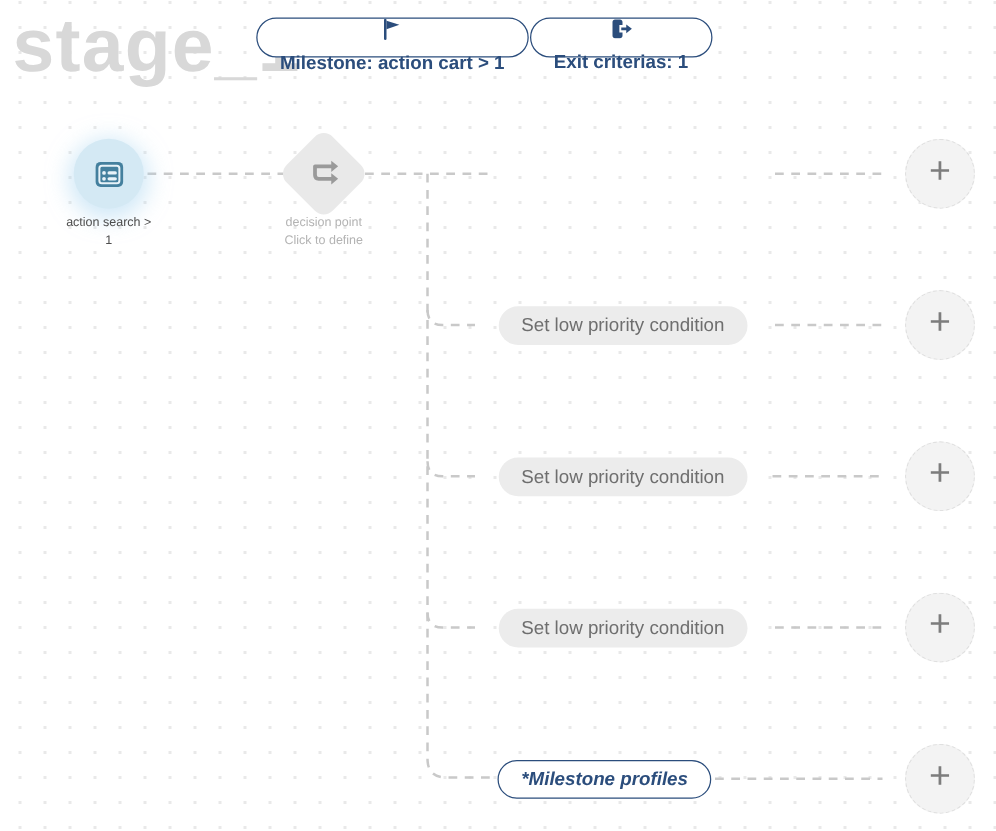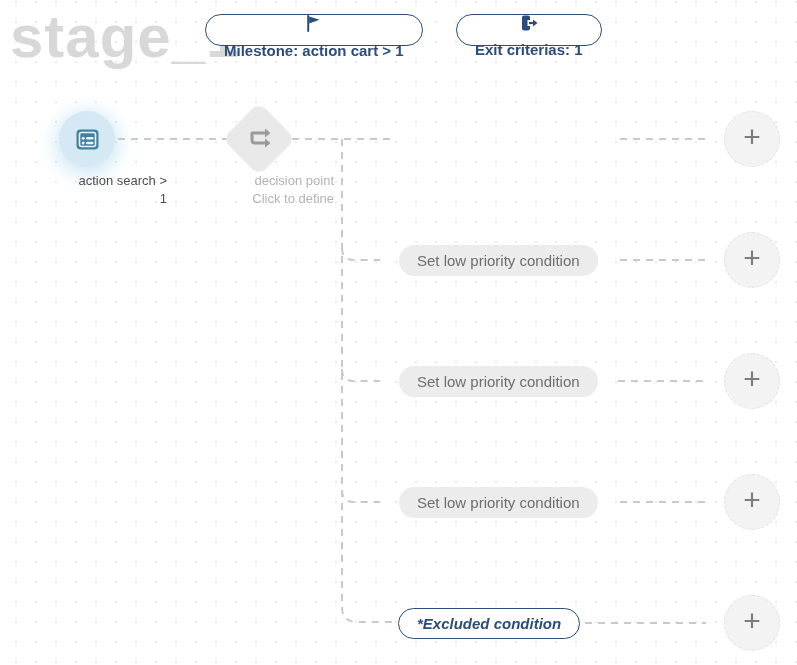--- a/index.html
+++ b/index.html
@@ -37,21 +37,21 @@
 
   .entry-circle {
     position: absolute; left: 59px; top: 111px; width: 56px; height: 56px;
     border-radius: 50%; background: #d4e9f4;
     box-shadow: 0 4px 18px 4px rgba(170, 214, 240, 0.55);
     display: flex; align-items: center; justify-content: center;
     cursor: pointer;
   }
 
   .node-label {
-    position: absolute; text-align: right; font-size: 13px; line-height: 1.35;
+    position: absolute; text-align: center; font-size: 10px; line-height: 1.35;
   }
   .entry-label { left: 7px; top: 172px; width: 160px; color: #4d4d4d; }
   .decision-label { left: 184px; top: 172px; width: 150px; color: #b3b3b3; }
 
   .diamond {
     position: absolute; left: 233px; top: 113px; width: 52px; height: 52px;
     background: #e9e9e9; border-radius: 10px; transform: rotate(45deg);
     display: flex; align-items: center; justify-content: center;
     cursor: pointer;
   }
@@ -98,21 +98,21 @@
   <div class="stage-title">stage_1</div>
 
   <div class="top-btn" style="left:205px;">
     <svg width="15" height="17" viewBox="0 0 15 17">
       <line x1="2.2" y1="1" x2="2.2" y2="16" stroke="#2b4d7c" stroke-width="2" stroke-linecap="round"></line>
       <path d="M3.2 1.5 L13.5 4.8 L3.2 8.4 Z" fill="#2b4d7c"></path>
     </svg>
     <span>Milestone: action cart &gt; 1</span>
   </div>
 
-  <div class="top-btn" style="left:456px;align-items:center;">
+  <div class="top-btn" style="left:424px;align-items:center;">
     <svg width="18" height="16" viewBox="0 0 18 16">
       <path d="M2 2.5 C2 1.4 2.9 .5 4 .5 H8 C9.1 .5 10 1.4 10 2.5 V5 H7.5 V11 H10 V13.5 C10 14.6 9.1 15.5 8 15.5 H4 C2.9 15.5 2 14.6 2 13.5 Z" fill="#2b4d7c"></path>
       <line x1="9" y1="8" x2="14.5" y2="8" stroke="#2b4d7c" stroke-width="2.2"></line>
       <path d="M13 4.5 L17.5 8 L13 11.5 Z" fill="#2b4d7c"></path>
     </svg>
     <span>Exit criterias: 1</span>
   </div>
 
   <div class="entry-circle">
     <svg width="27" height="27" viewBox="0 0 27 27">
@@ -139,21 +139,21 @@
     </div>
   </div>
   <div class="node-label decision-label">
     <div>decision point</div>
     <div>Click to define</div>
   </div>
 
   <div class="cond-pill" style="left:399px; top:245px;">Set low priority condition</div>
   <div class="cond-pill" style="left:399px; top:366px;">Set low priority condition</div>
   <div class="cond-pill" style="left:399px; top:487px;">Set low priority condition</div>
-  <div class="cond-pill outlined" style="left:398px; top:608px;">*Excluded condition</div>
+  <div class="cond-pill outlined" style="left:398px; top:608px;">*Milestone profiles</div>
 
   <div class="add-btn" style="top:111px;">
     <span>+</span>
   </div>
   <div class="add-btn" style="top:232px;">
     <span>+</span>
   </div>
   <div class="add-btn" style="top:353px;">
     <span>+</span>
   </div>

